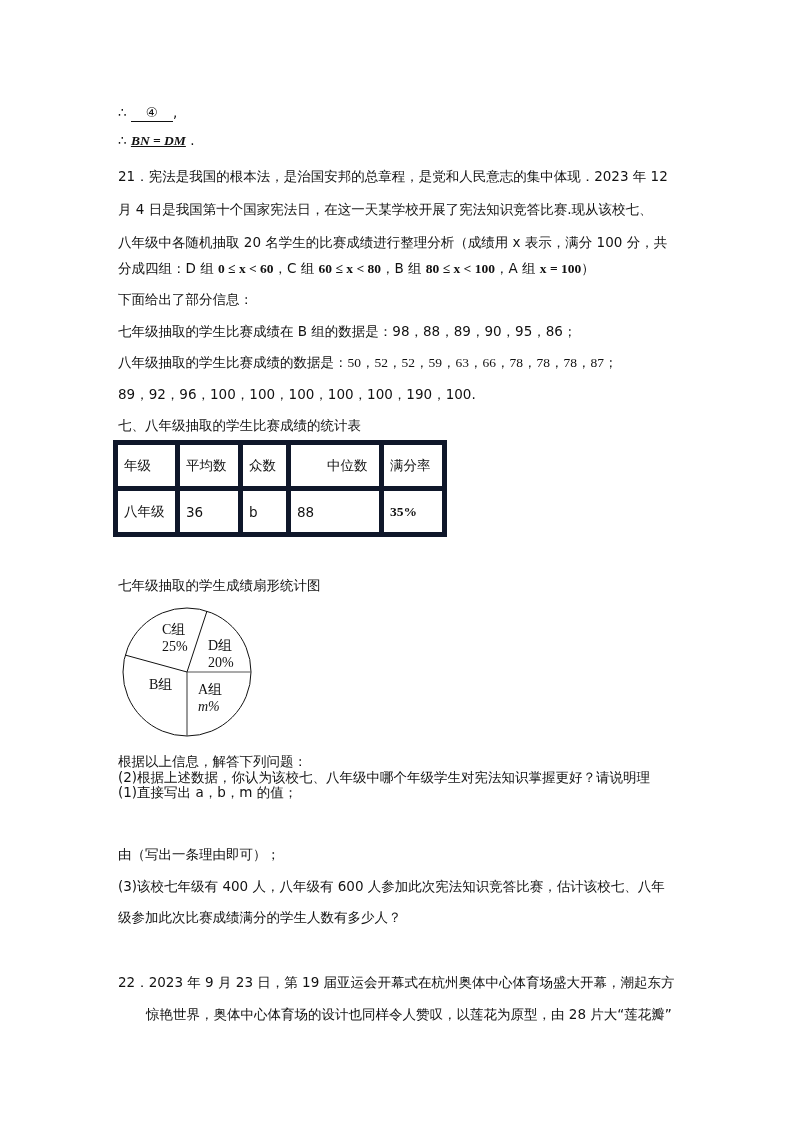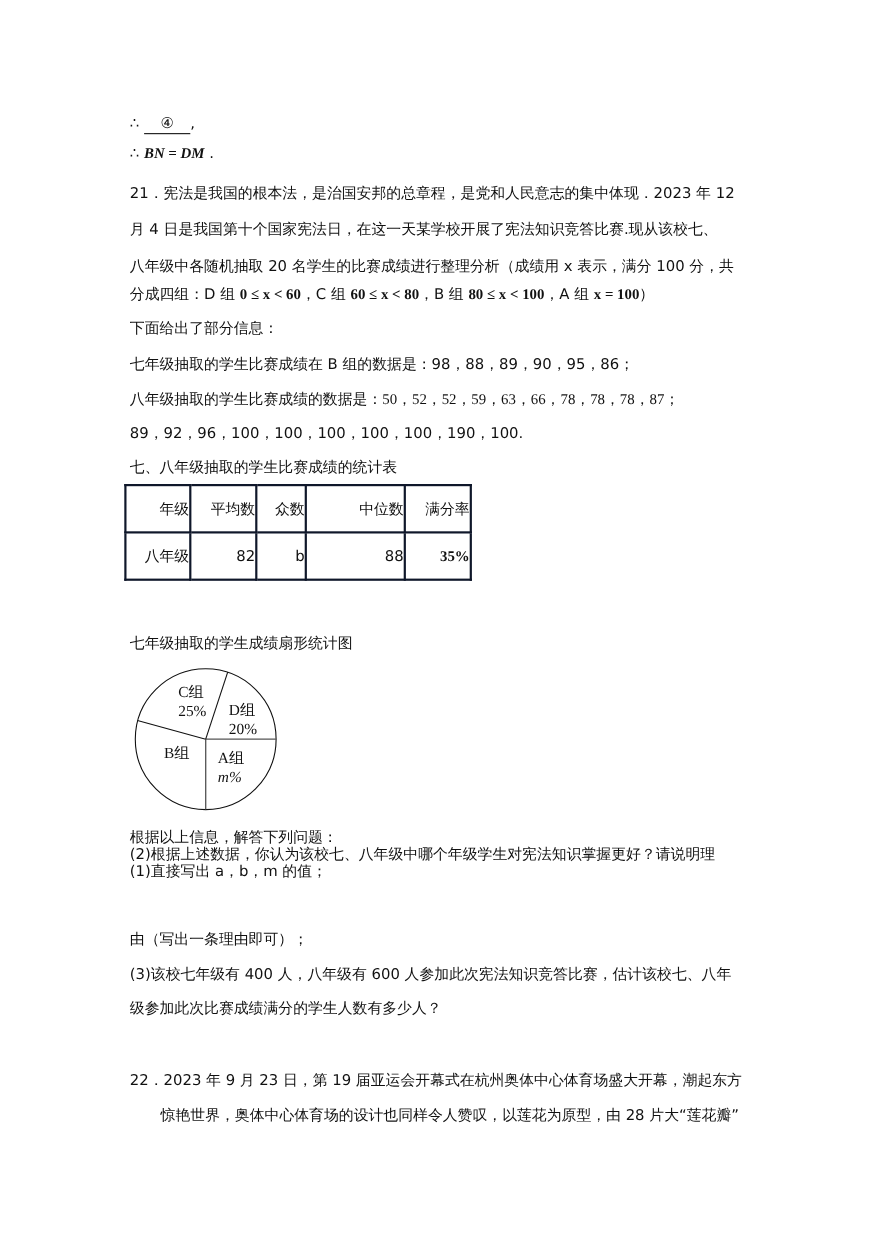--- a/index.html
+++ b/index.html
@@ -1,23 +1,23 @@
 <!DOCTYPE html>
 <html><head>
 <meta charset="utf-8">
 <style>
   html, body { margin: 0; padding: 0; background: #ffffff; }
   body { width: 794px; height: 1123px; position: relative; overflow: hidden;
          font-family: "DejaVu Sans", "Liberation Sans", sans-serif; color: #111; font-size: 13.5px; }
   .line { position: absolute; left: 118px; white-space: nowrap; font-size: 13.5px; line-height: 18px; }
-  .math { font-family: "Liberation Serif", "DejaVu Serif", serif; font-weight: bold; font-style: italic; }
+  .math { font-family: "Liberation Serif", "DejaVu Serif", serif; font-weight: bold; font-style: italic; text-decoration: underline; }
   .mathb { font-family: "Liberation Serif", "DejaVu Serif", serif; font-weight: bold; }
   .under { display: inline-block; border-bottom: 1px solid #111; padding: 0 6px; min-width: 30px; text-align: center; }
   table.stats { position: absolute; left: 113px; top: 440px; border-collapse: collapse; font-size: 13.5px; }
-  table.stats td { border: 2px solid #0f172a; height: 41px; padding: 0 0 0 6px; vertical-align: middle; text-align: right; }
+  table.stats td { border: 5px solid #0f172a; height: 41px; padding: 0 0 0 6px; vertical-align: middle; }
   .pie { position: absolute; left: 118px; top: 605px; }
   .pie text { font-family: "Liberation Serif", "DejaVu Serif", serif; font-size: 14px; fill: #111; }
 </style>
 </head>
 <body>
 
 <div class="line" style="top:103px;">
   <span>∴</span>
   <span class="under">④</span><span>,</span>
 </div>
@@ -47,21 +47,21 @@
   <tbody>
       <tr>
     <td style="width:51px;">年级</td>
     <td style="width:52px;">平均数</td>
     <td style="width:37px;">众数</td>
     <td style="width:52px;padding-left:36px;">中位数</td>
     <td style="width:52px;">满分率</td>
   </tr>
   <tr>
     <td>八年级</td>
-    <td>82</td>
+    <td>36</td>
     <td>b</td>
     <td>88</td>
     <td class="mathb">35%</td>
   </tr>
 </tbody>
   </table>
 
 <div class="line" style="top:576px;">七年级抽取的学生成绩扇形统计图</div>
 
 <svg class="pie" width="140" height="135" viewBox="118 605 140 135">

